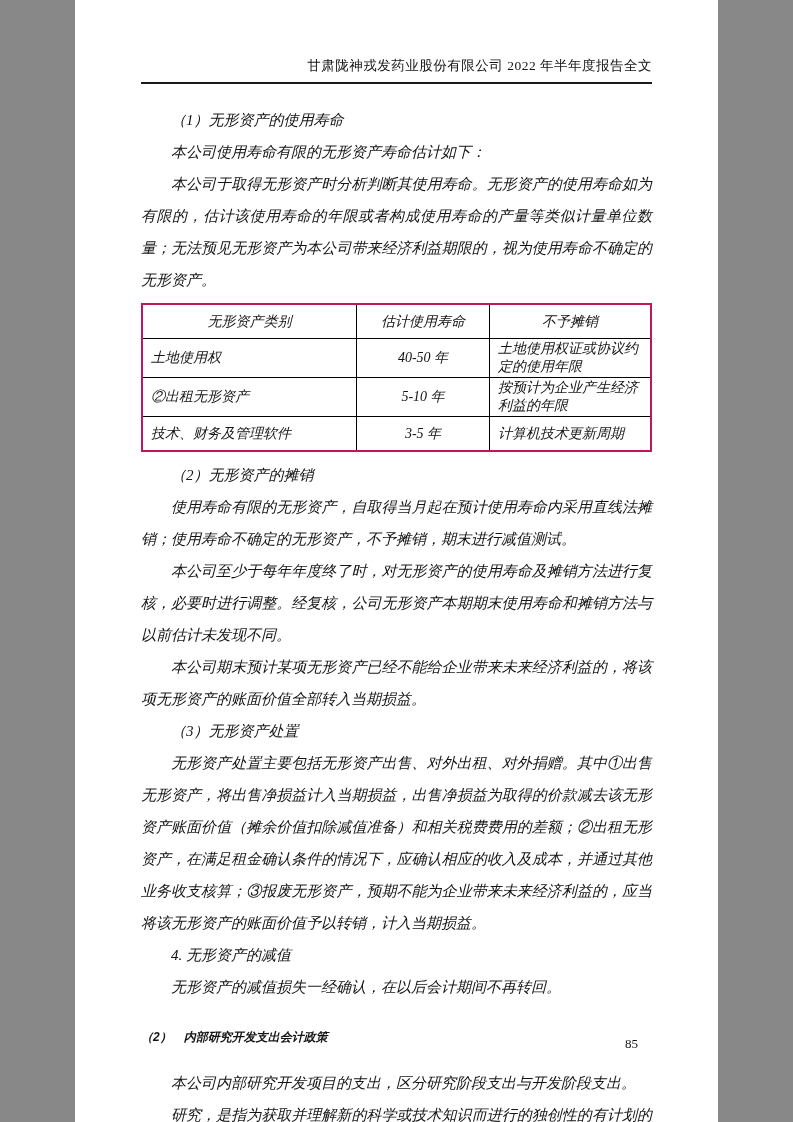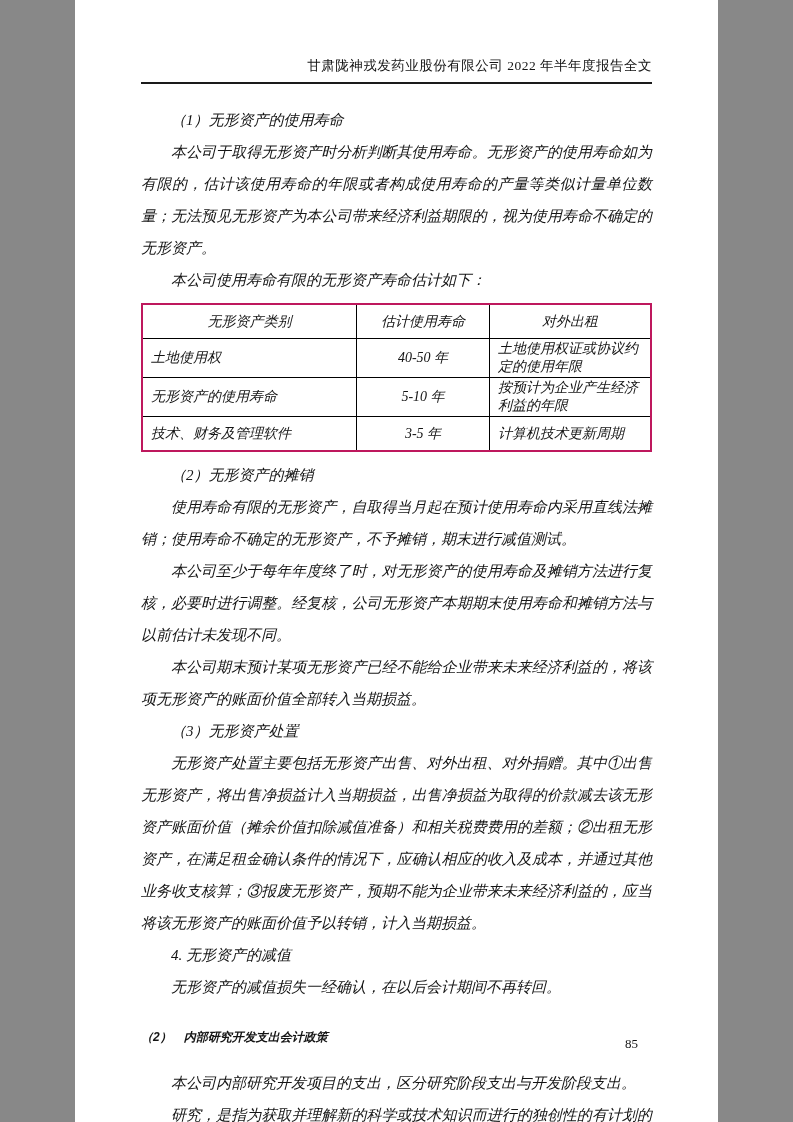--- a/index.html
+++ b/index.html
@@ -76,39 +76,39 @@
 <body>
 
 <div class="page">
   <div class="content">
 
     <div class="report-header">甘肃陇神戎发药业股份有限公司 2022 年半年度报告全文</div>
 
     <div class="body-text">
 
       <p class="sub-heading">（1）无形资产的使用寿命</p>
+      <p class="para">本公司使用寿命有限的无形资产寿命估计如下：</p>
       <p class="para">本公司于取得无形资产时分析判断其使用寿命。无形资产的使用寿命如为有限的，估计该使用寿命的年限或者构成使用寿命的产量等类似计量单位数量；无法预见无形资产为本公司带来经济利益期限的，视为使用寿命不确定的无形资产。</p>
-      <p class="para">本公司使用寿命有限的无形资产寿命估计如下：</p>
 
       <table class="tbl">
         <thead>
           <tr>
             <th class="col-class">无形资产类别</th>
             <th class="col-life">估计使用寿命</th>
-            <th>对外出租</th>
+            <th>不予摊销</th>
           </tr>
         </thead>
         <tbody>
           <tr>
             <td class="cell-left">土地使用权</td>
             <td class="cell-center">40-50 年</td>
             <td class="cell-left">土地使用权证或协议约定的使用年限</td>
           </tr>
           <tr>
-            <td class="cell-left">无形资产的使用寿命</td>
+            <td class="cell-left">②出租无形资产</td>
             <td class="cell-center">5-10 年</td>
             <td class="cell-left">按预计为企业产生经济利益的年限</td>
           </tr>
           <tr>
             <td class="cell-left">技术、财务及管理软件</td>
             <td class="cell-center">3-5 年</td>
             <td class="cell-left">计算机技术更新周期</td>
           </tr>
         </tbody>
       </table>

